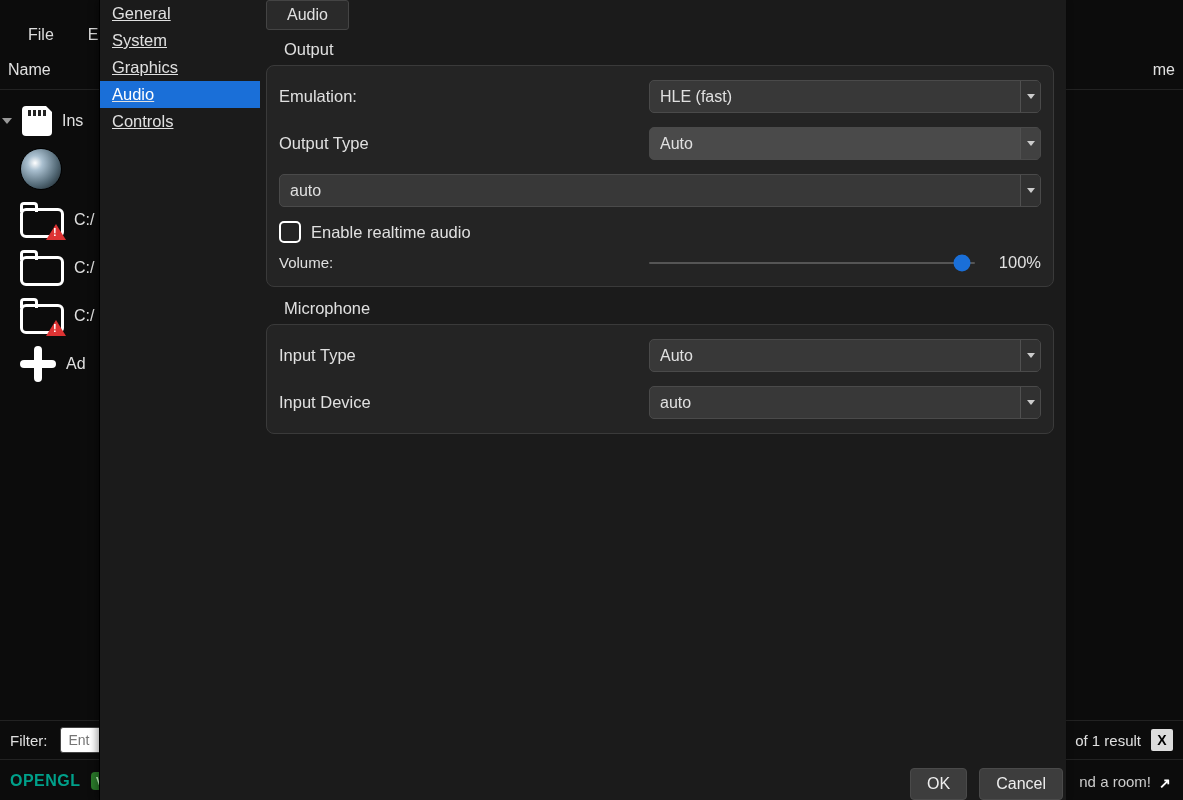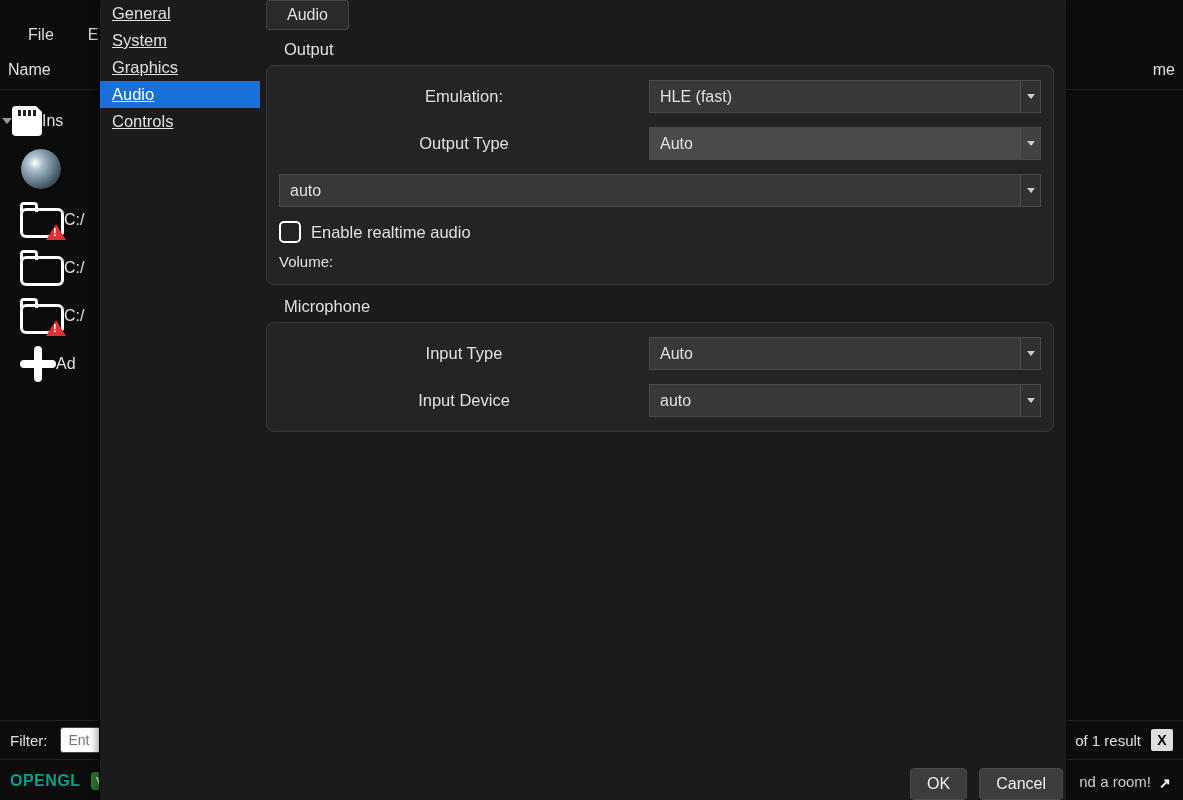--- a/index.html
+++ b/index.html
@@ -6,21 +6,21 @@
   body { width: 1183px; height: 800px; background: #0c0c0c; color: #e0e0e0; font-size: 15px; overflow: hidden; position: relative; }
 
   
   .menubar { height: 50px; display: flex; align-items: center; padding: 0 28px; gap: 34px; }
   .menubar span { color: #ddd; font-size: 16px; cursor: pointer; margin-top: 20px; }
 
   .header-row { height: 40px; border-bottom: 1px solid #222; display: flex; align-items: center; padding: 0 8px; justify-content: space-between; }
   .header-row .col { font-size: 16px; }
 
   .gamelist { position: absolute; left: 0; top: 100px; width: 180px; }
-  .game-item { display: flex; align-items: center; gap: 0; padding: 6px 8px 6px 20px; }
+  .game-item { display: flex; align-items: center; gap: 10px; padding: 6px 8px 6px 20px; }
   .game-item.first { padding-left: 4px; }
   .expand-tri { width: 0; height: 0; border-top: 5px solid transparent; border-bottom: 5px solid transparent; border-left: 6px solid #999; margin-right: 2px; transform: rotate(90deg); }
   .sd-icon { width: 30px; height: 30px; background: #fff; border-radius: 4px; display: flex; flex-direction: column; justify-content: flex-start; align-items: center; padding: 4px 6px; clip-path: polygon(0 0, 80% 0, 100% 20%, 100% 100%, 0 100%); }
   .sd-icon .stripes { display: flex; gap: 2px; }
   .sd-icon .stripes > div { width: 3px; height: 6px; background: #222; }
   .ball-icon { width: 42px; height: 42px; border-radius: 50%; background: radial-gradient(circle at 35% 35%, #fff 0%, #aac0d0 20%, #556b78 60%, #0a1216 100%); border: 1px solid #000; }
   .folder-icon { width: 44px; height: 36px; position: relative; }
   .folder-body { position: absolute; inset: 0; border: 3px solid #fff; border-radius: 6px; top: 6px; }
   .folder-tab { position: absolute; top: 0; left: 0; width: 18px; height: 10px; border: 3px solid #fff; border-bottom: none; border-radius: 4px 4px 0 0; }
   .alert-badge { position: absolute; right: -2px; bottom: -2px; width: 0; height: 0; border-left: 10px solid transparent; border-right: 10px solid transparent; border-bottom: 16px solid #d33; }
@@ -39,24 +39,24 @@
   .sidebar-item.active { background: #1a6fd8; color: #fff; }
 
   .content { flex: 1; padding: 0 12px 12px 6px; }
   .tab-strip { margin-top: 0; margin-bottom: 10px; }
   .tab { display: inline-block; padding: 5px 20px; background: #2a2a2a; border: 1px solid #444; border-radius: 3px; font-size: 16px; }
 
   .group-label { font-size: 16.5px; margin: 6px 0 6px 18px; }
   .group-box { background: #242424; border: 1px solid #3a3a3a; border-radius: 8px; padding: 14px 12px; margin-bottom: 12px; }
   .form-row { display: flex; align-items: center; margin-bottom: 14px; }
   .form-row:last-child { margin-bottom: 0; }
-  .form-row .lbl { width: 370px; font-size: 16.5px; text-align: center; }
+  .form-row .lbl { width: 370px; font-size: 16.5px; }
   .form-row .ctrl { flex: 1; }
 
-  .combo { display: flex; align-items: center; background: #383838; border: 1px solid #4a4a4a; border-radius: 0; height: 33px; padding: 0 10px; cursor: pointer; position: relative; font-size: 16px; }
+  .combo { display: flex; align-items: center; background: #383838; border: 1px solid #4a4a4a; border-radius: 5px; height: 33px; padding: 0 10px; cursor: pointer; position: relative; font-size: 16px; }
   .combo.hover { background: #4a4a4a; }
   .combo .caret { position: absolute; right: 0; top: 0; width: 20px; height: 100%; display: flex; align-items: center; justify-content: center; background: rgba(0,0,0,0.12); border-left: 1px solid #505050; }
   .combo .caret::after { content: ""; width: 0; height: 0; border-left: 4px solid transparent; border-right: 4px solid transparent; border-top: 5px solid #ccc; }
 
   .chk-row { display: flex; align-items: center; gap: 10px; margin-bottom: 10px; cursor: pointer; }
   .chk { width: 22px; height: 22px; border: 2px solid #fff; border-radius: 5px; display: flex; align-items: center; justify-content: center; }
   .chk.checked { background: #1a6fd8; border-color: #1a6fd8; }
   .chk.checked::after { content: ""; width: 8px; height: 4px; border-left: 2.5px solid #fff; border-bottom: 2.5px solid #fff; transform: rotate(-45deg); margin-top: -3px; }
   .chk-row span { font-size: 16.5px; }
 
@@ -201,20 +201,26 @@
               <div class="caret"></div>
             </div>
           </div>
         </div>
         <div class="chk-row">
           <div class="chk"></div>
           <span>Enable realtime audio</span>
         </div>
         <div class="slider-row">
           <div class="lbl">Volume:</div>
+          <div class="slider-wrap">
+            <div class="slider">
+              <div class="slider-thumb"></div>
+            </div>
+            <div class="slider-val">100%</div>
+          </div>
         </div>
       </div>
 
       <div class="group-label">Microphone</div>
       <div class="group-box">
         <div class="form-row">
           <div class="lbl">Input Type</div>
           <div class="ctrl">
             <div class="combo">
               <span>Auto</span>

